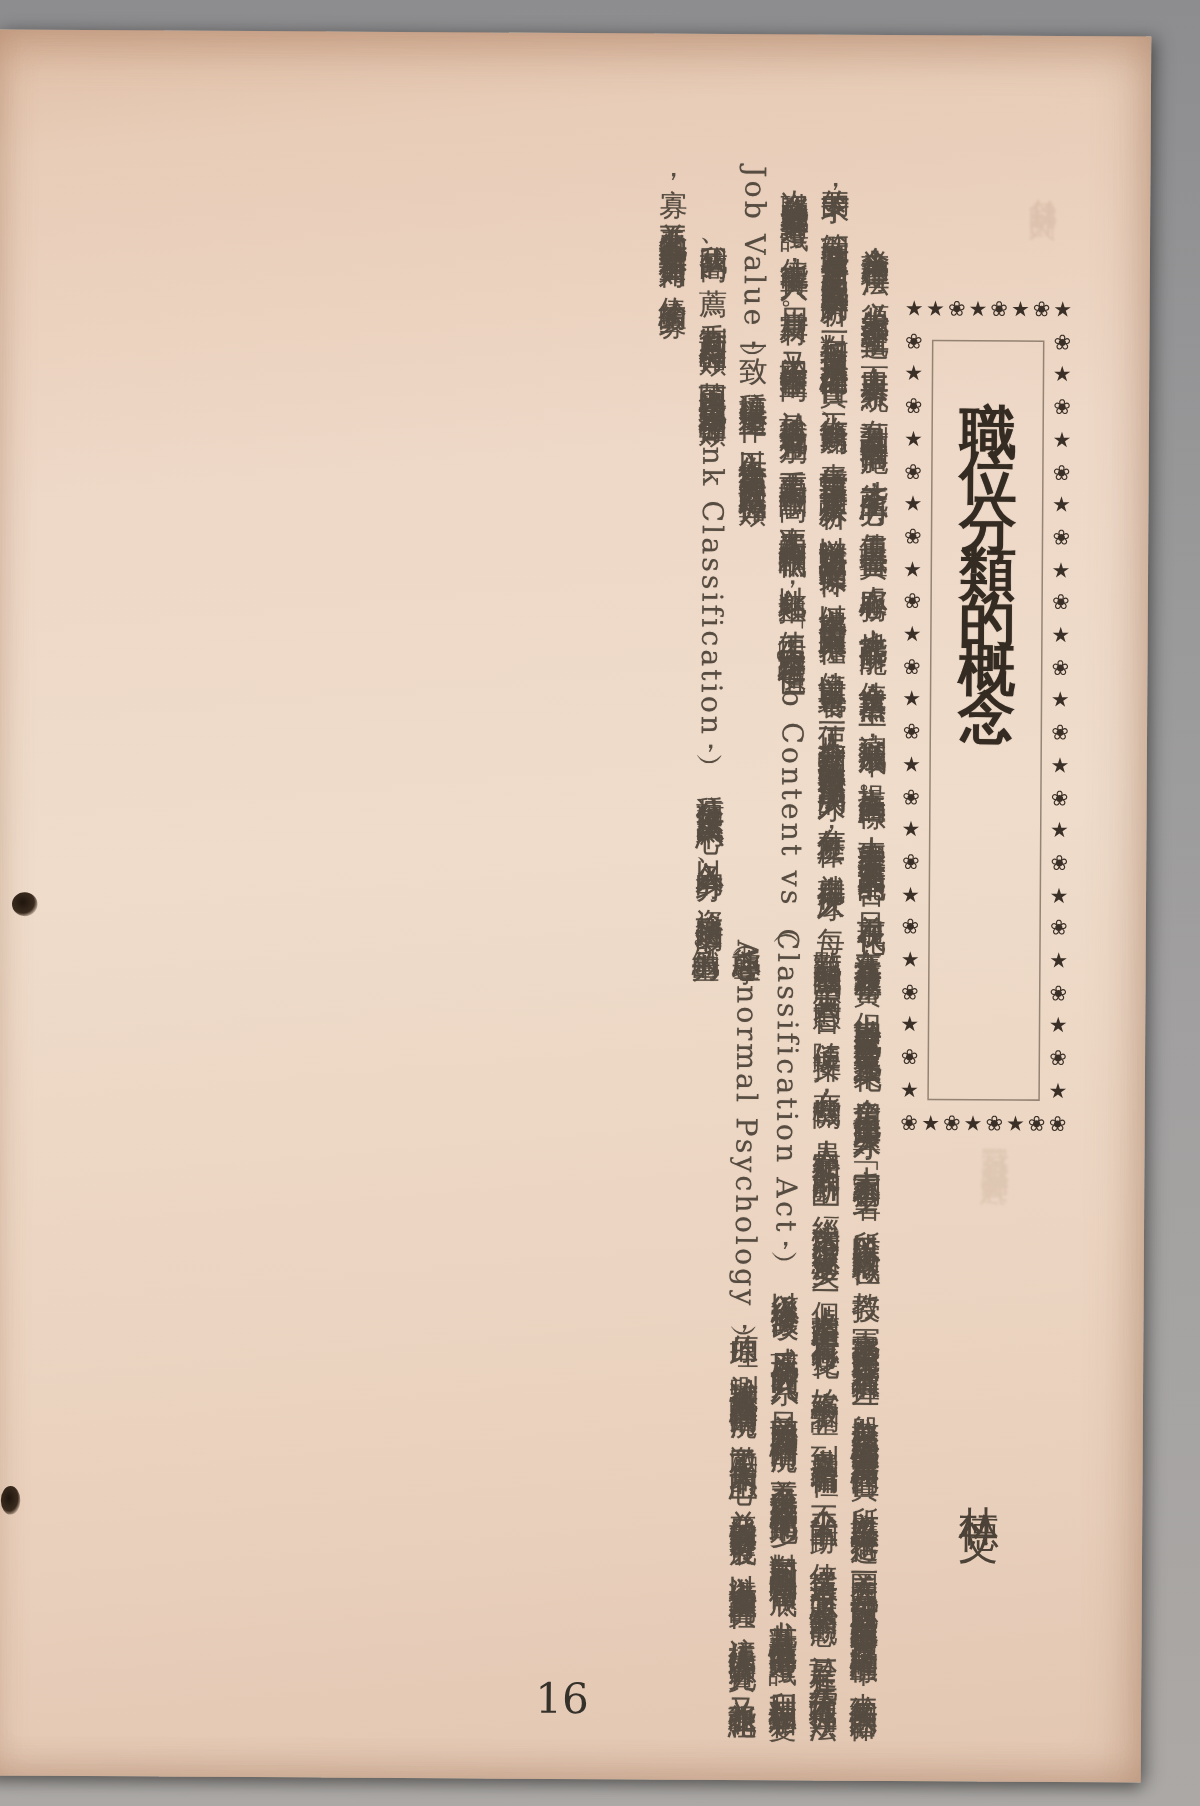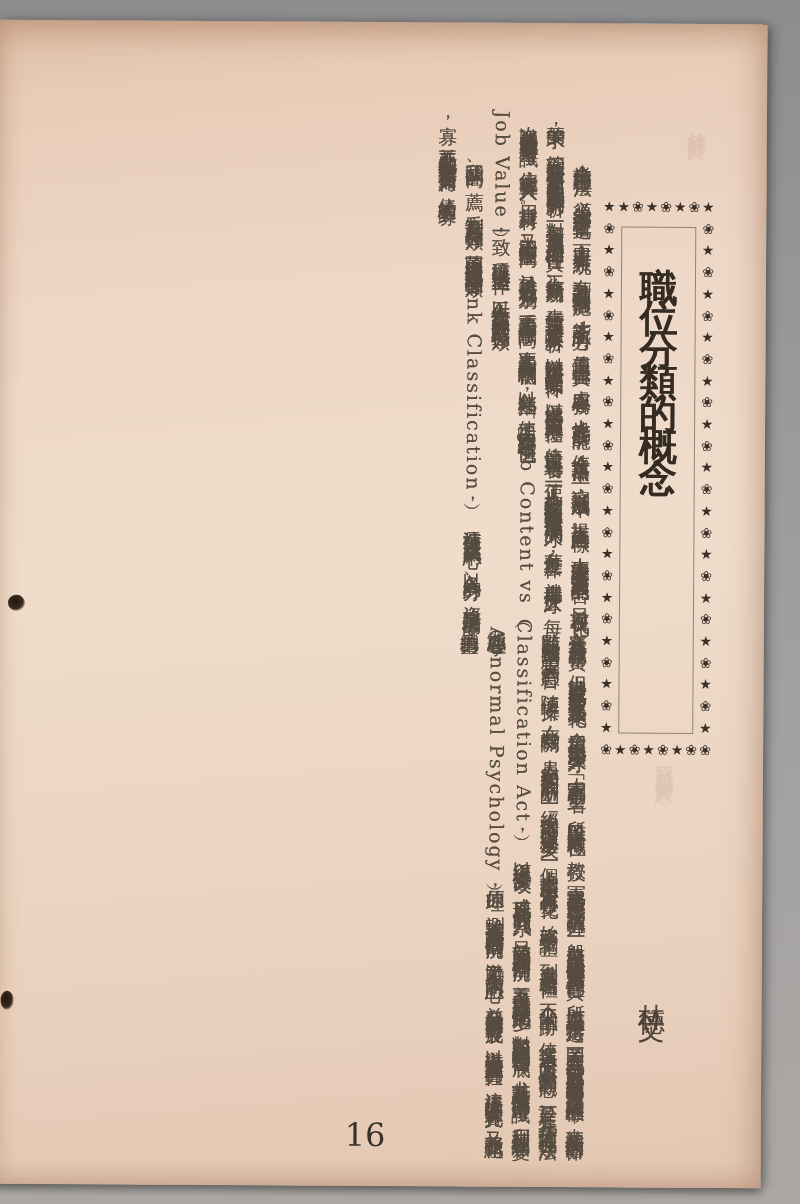--- a/index.html
+++ b/index.html
@@ -46,22 +46,22 @@
     position:absolute;top:40px;left:50%;transform:translateX(-50%);
     writing-mode:vertical-rl;text-orientation:upright;
     font-size:38px;letter-spacing:32px;color:#342c23;font-weight:600;
     text-shadow:0 0 .6px rgba(52,44,35,.6);white-space:nowrap;
   }
   .author{
     position:absolute;left:642px;top:958px;
     writing-mode:vertical-rl;font-size:27px;letter-spacing:6px;color:#4c4238;
   }
   .page-number{
-    position:absolute;left:354px;top:1094px;width:60px;
-    font-size:32px;color:#35312b;
+    position:absolute;left:354px;top:1094px;width:60px;text-align:center;
+    font-size:28px;color:#35312b;
   }
   .hole{position:absolute;border-radius:50%;
     background:radial-gradient(ellipse at 42% 42%,#20160e 0%,#3a2b1e 55%,rgba(70,52,36,.35) 72%,rgba(70,52,36,0) 85%);}
   .hole-1{left:14px;top:575px;width:17px;height:16px;}
   .hole-2{left:9px;top:971px;width:13px;height:19px;}
   
   .ghost{
     position:absolute;writing-mode:vertical-rl;text-orientation:mixed;
     transform:scaleX(-1);opacity:.12;filter:blur(.7px);
     color:#7c5a42;font-size:19px;line-height:25px;letter-spacing:2px;

